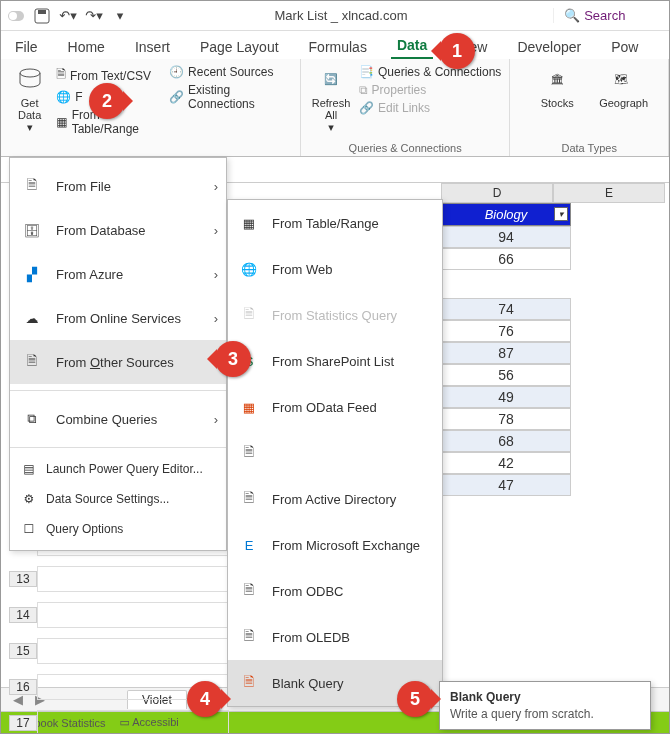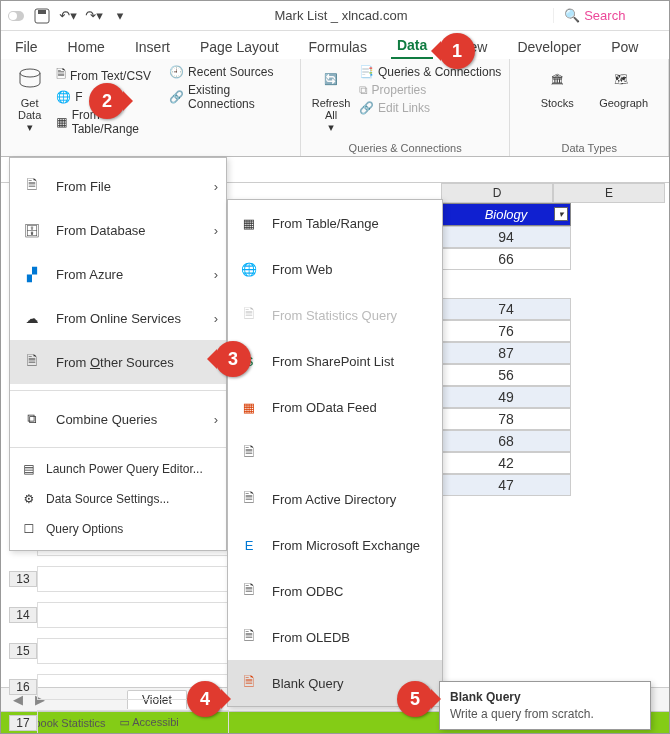--- a/index.html
+++ b/index.html
@@ -4,21 +4,21 @@
 <style>
   * { box-sizing: border-box; margin: 0; padding: 0; font-family: "Segoe UI", Arial, sans-serif; }
   body { width: 670px; height: 734px; background: #fff; font-size: 13px; color: #333; overflow: hidden; border: 1px solid #999; position: relative; }
 
   
   .titlebar { height: 30px; background: #fff; display: flex; align-items: center; padding: 0 6px; border-bottom: 1px solid #ddd; }
   .qat { display: flex; align-items: center; gap: 8px; }
   .qat .qicon { width: 18px; height: 18px; display: inline-flex; align-items: center; justify-content: center; color: #444; }
   .title-text { flex: 1; text-align: center; color: #444; font-size: 13px; }
   .search-box { display: flex; align-items: center; min-width: 110px; border-left:1px solid #eee; padding-left:10px;}
-  .search-box span.lbl { margin-left:4px; color:#ec4899; }
+  .search-box span.lbl { margin-left:4px; color:#701a75; }
 
   
   .tabs { height: 28px; display: flex; align-items: flex-end; padding: 0 8px; gap: 18px; background:#fff; }
   .tab { padding: 4px 6px; color: #444; cursor: pointer; font-size: 14px; }
   .tab.active { color: #107c41; border-bottom: 2px solid #107c41; font-weight: 600; }
 
   
   .ribbon { display:flex; border-bottom: 1px solid #bbb; background:#fafafa; height:98px; }
   .group { border-right: 1px solid #ddd; padding: 4px 8px 2px 8px; display:flex; flex-direction:column; justify-content:space-between;}
   .group .content { display:flex; gap:6px; }

